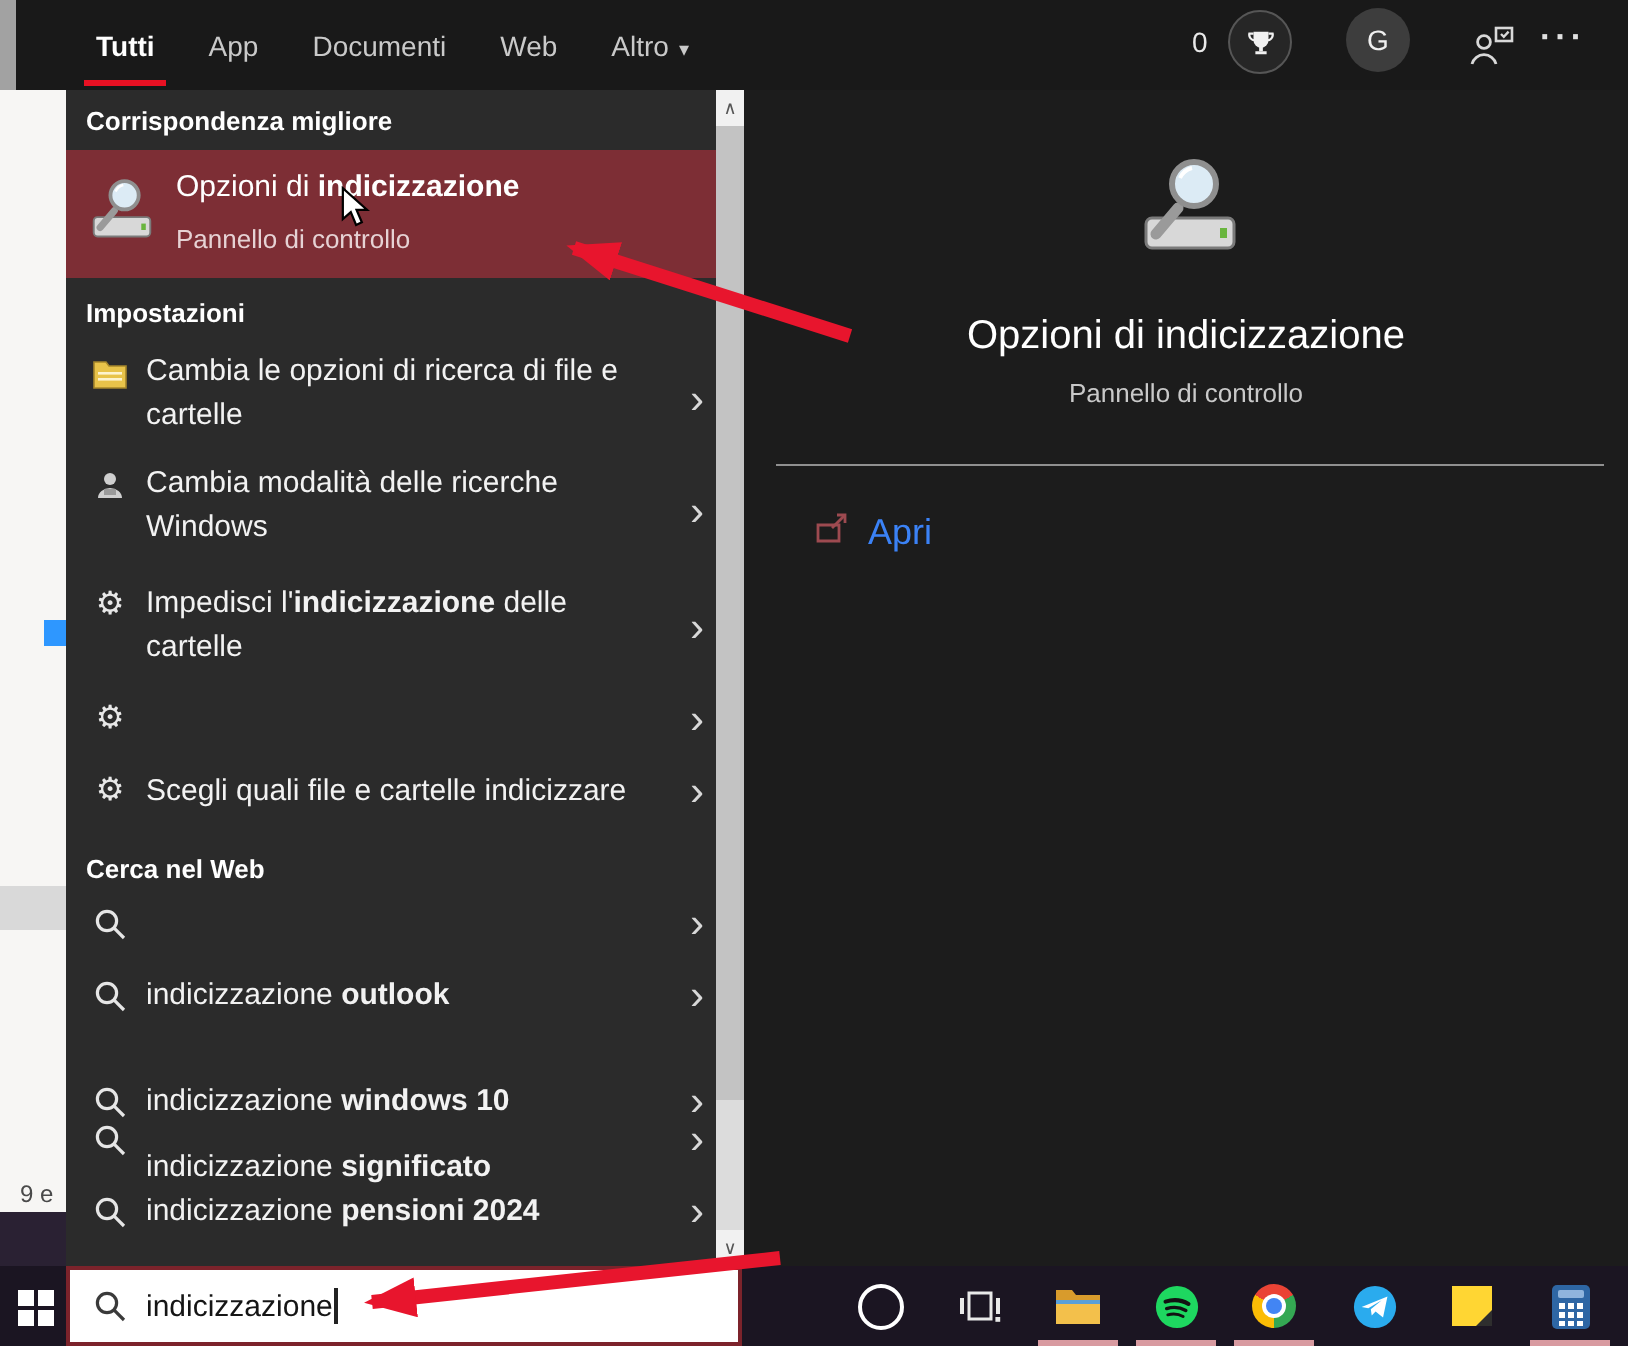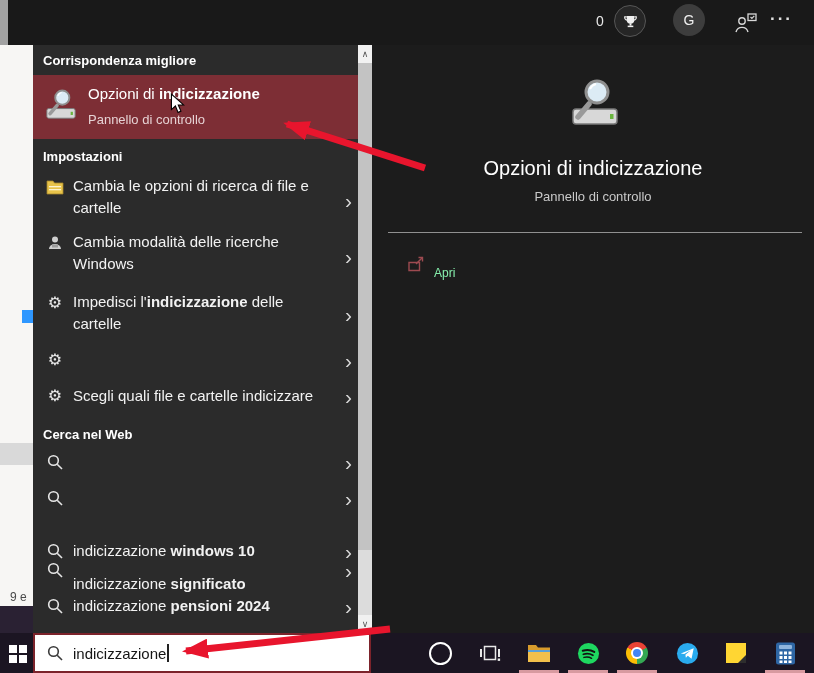--- a/index.html
+++ b/index.html
@@ -56,21 +56,21 @@
   #sb-thumb{position:absolute;left:0;top:18px;width:14px;height:487px;background:#c3c3c3;}
 
   
   #preview-panel{left:372px;top:45px;width:442px;height:588px;background:#1c1c1c;z-index:3;color:#fff;}
   #pv-icon{position:absolute;left:195px;top:34px;}
   #pv-title{position:absolute;left:0;top:112px;width:100%;text-align:center;font-size:20px;font-weight:400;color:#ffffff;}
   #pv-sub{position:absolute;left:0;top:144px;width:100%;text-align:center;font-size:13px;color:#c9c9c9;}
   #pv-divider{position:absolute;left:16px;top:187px;width:414px;height:1px;background:#909090;}
   #pv-open{position:absolute;left:0;top:202px;width:100%;height:36px;}
   #pv-open-icon{position:absolute;left:36px;top:9px;}
-  #pv-open-label{position:absolute;left:62px;top:19px;font-size:12px;color:#86efac;}
+  #pv-open-label{position:absolute;left:62px;top:9px;font-size:18px;color:#3b82f6;}
 
   
   #taskbar{left:0;top:633px;width:814px;height:40px;background:#1b1522;z-index:4;}
   #start-btn{position:absolute;left:9px;top:12px;width:18px;height:18px;display:grid;
              grid-template-columns:8px 8px;grid-template-rows:8px 8px;gap:1.5px;}
   #start-btn span{background:#ffffff;}
   #taskbar-search{position:absolute;left:33px;top:0;width:338px;height:40px;box-sizing:border-box;background:#ffffff;
                   border:2px solid #7c232b;display:flex;align-items:center;padding-left:12px;}
   #ts-mag{margin-right:10px;flex:0 0 auto;}
   #ts-text{font-size:15px;color:#151515;}
@@ -92,20 +92,27 @@
 
 <div class="abs" id="desktop-strip">
   <div class="abs" id="desk-band"></div>
   <div class="abs" id="desk-bluesq"></div>
   <div class="abs" id="desk-snippet">9 e</div>
   <div class="abs" id="desk-purple"></div>
 </div>
 <div class="abs" id="top-sliver" style="z-index:3"></div>
 
 <div class="abs" id="topbar">
+  <div id="tabs">
+    <span class="tab active">Tutti</span>
+    <span class="tab">App</span>
+    <span class="tab">Documenti</span>
+    <span class="tab">Web</span>
+    <span class="tab"><span>Altro</span><span class="caret">▾</span></span>
+  </div>
   <span class="abs" id="rewards-count">0</span>
   <div class="abs" id="rewards-badge">
     <svg width="15" height="15" viewBox="0 0 16 16">
       <path d="M4 2 h8 v4.5 a4 4 0 0 1 -8 0 Z" fill="#f0f0f0"></path>
       <path d="M4 3 H1.8 a3 3 0 0 0 3 3.6 M12 3 h2.2 a3 3 0 0 1 -3 3.6" stroke="#f0f0f0" stroke-width="1.2" fill="none"></path>
       <rect x="7" y="10" width="2" height="2.4" fill="#f0f0f0"></rect>
       <rect x="5" y="12.4" width="6" height="1.6" fill="#f0f0f0"></rect>
     </svg>
   </div>
   <div class="abs" id="avatar">G</div>
@@ -195,20 +202,21 @@
     <span class="chev">›</span>
   </div>
 
   <div class="srow" style="top:435px;height:36px">
     <span class="ricon mid">
       <svg width="16" height="16" viewBox="0 0 16 16">
           <circle cx="6.5" cy="6.5" r="4.8" stroke="#e6e6e6" stroke-width="1.6" fill="none"></circle>
           <line x1="10.2" y1="10.2" x2="15" y2="15" stroke="#e6e6e6" stroke-width="1.6"></line>
         </svg>
     </span>
+    <div class="itxt" style="top:7px"><span>indicizzazione </span><b>outlook</b><span class="note"></span></div>
     <span class="chev">›</span>
   </div>
 
   <div class="srow" style="top:488px;height:36px">
     <span class="ricon mid">
       <svg width="16" height="16" viewBox="0 0 16 16">
           <circle cx="6.5" cy="6.5" r="4.8" stroke="#e6e6e6" stroke-width="1.6" fill="none"></circle>
           <line x1="10.2" y1="10.2" x2="15" y2="15" stroke="#e6e6e6" stroke-width="1.6"></line>
         </svg>
     </span>

